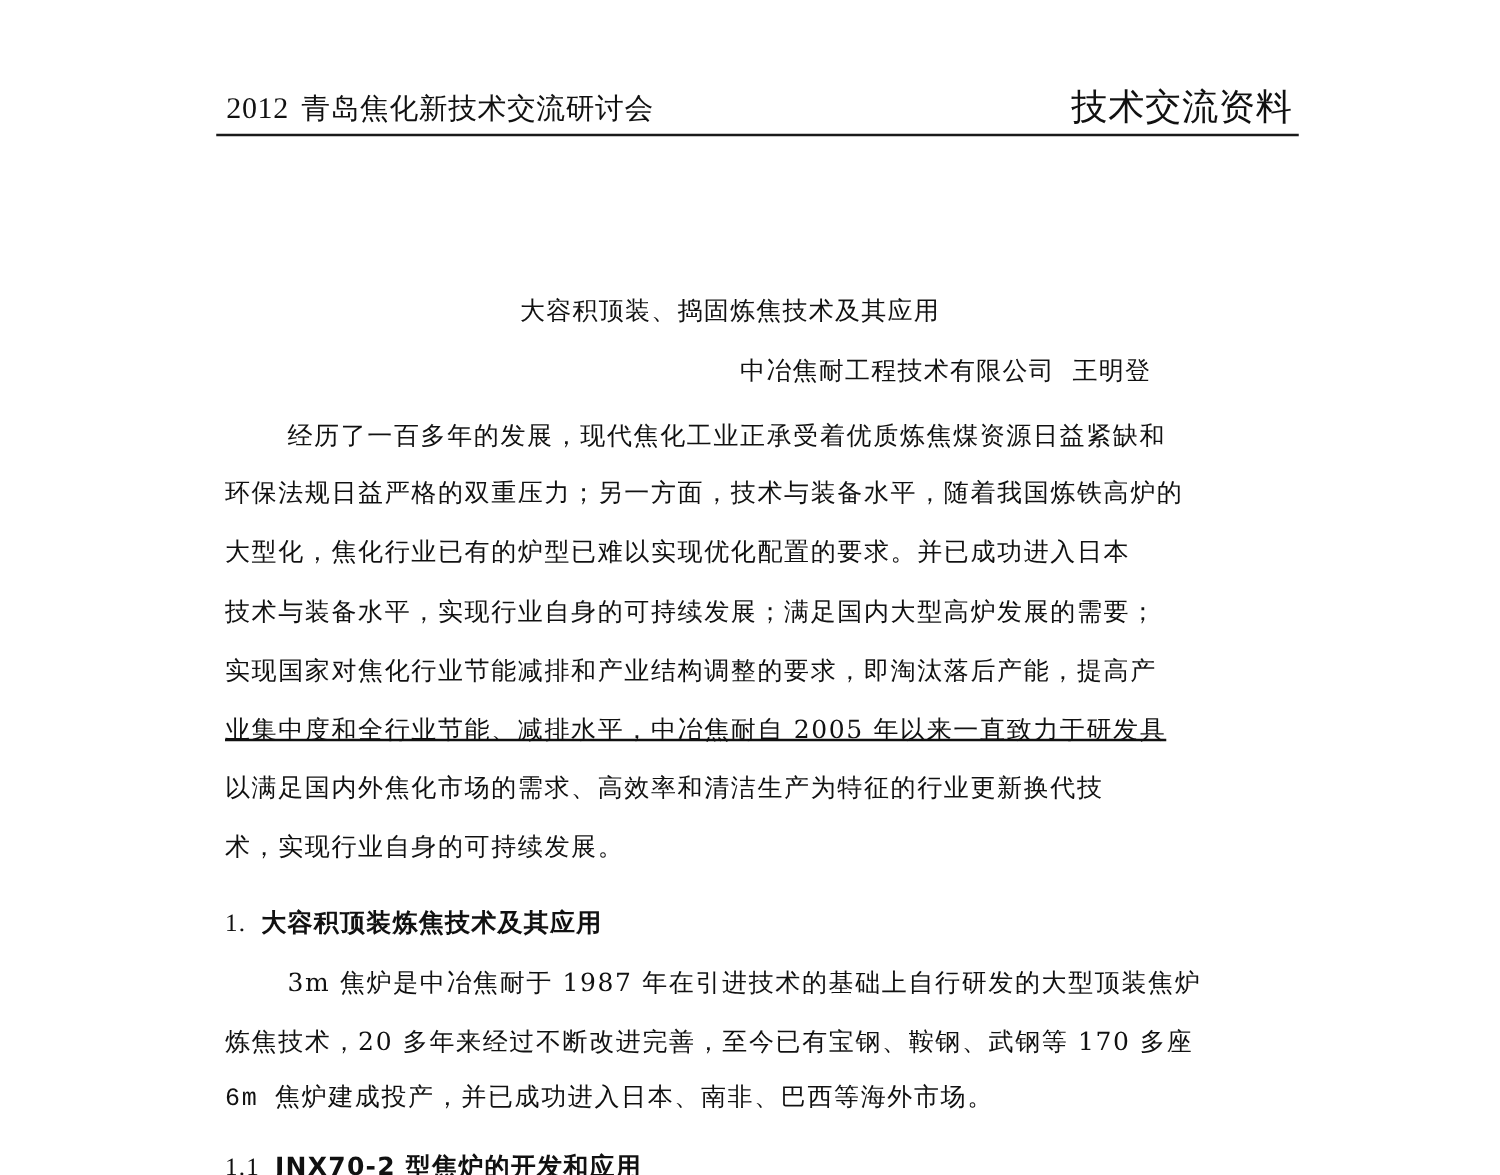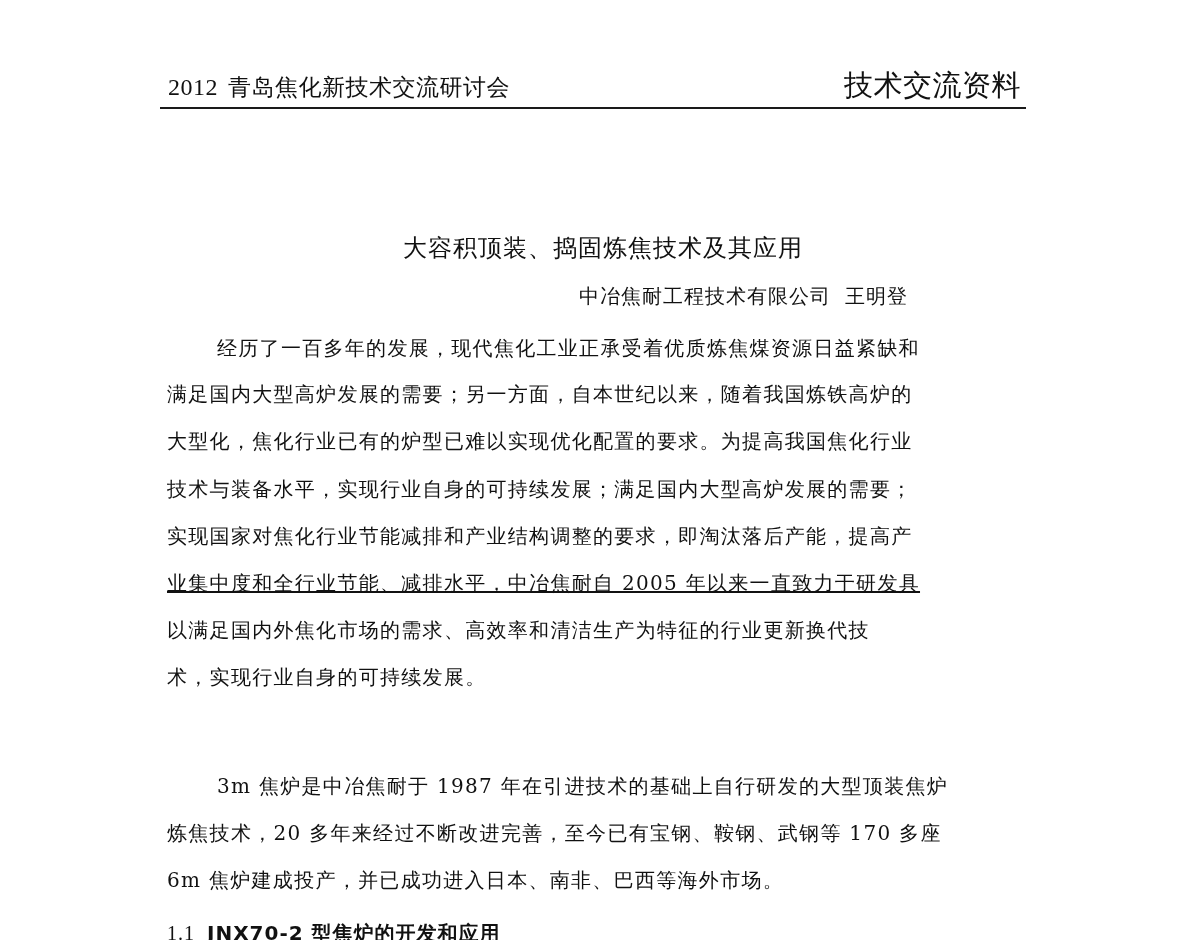--- a/index.html
+++ b/index.html
@@ -10,21 +10,21 @@
   body {
     width: 1200px;
     height: 940px;
     overflow: hidden;
     position: relative;
     color: #111111;
     font-family: "DejaVu Serif", "Liberation Serif", serif;
   }
   .page {
     position: absolute;
-    left: 0; top: 0;
+    left: 13px; top: 0;
     width: 1084px;
     height: 940px;
   }
   .running-header {
     position: absolute;
     left: 163px;
     top: 70px;
     width: 862px;
     height: 34px;
   }
@@ -67,21 +67,21 @@
     font-weight: bold;
     font-size: 34px;
     line-height: 48px;
     white-space: nowrap;
     letter-spacing: 0.5px;
   }
   .subtitle {
     position: absolute;
     left: 403px;
     top: 233px;
-    font-size: 24px;
+    font-size: 20px;
     line-height: 30px;
     white-space: nowrap;
     letter-spacing: 1px;
   }
   .author {
     position: absolute;
     right: 176px;
     top: 281px;
     font-size: 20px;
     line-height: 30px;
@@ -131,33 +131,36 @@
   </div>
   <div class="header-rule"></div>
 
   <div class="subtitle">大容积顶装、捣固炼焦技术及其应用</div>
   <div class="author">
     <span>中冶焦耐工程技术有限公司</span><span class="name">王明登</span>
   </div>
 
   <div class="body-text" style="top:0;">
     <div class="para-line" style="top:333px; left:50px;">经历了一百多年的发展，现代焦化工业正承受着优质炼焦煤资源日益紧缺和</div>
-    <div class="para-line" style="top:379px;">满足国内大型高炉发展的需要；另一方面，自本世纪以来，随着我国炼铁高炉的</div>
-    <div class="para-line" style="top:426px;">大型化，焦化行业已有的炉型已难以实现优化配置的要求。为提高我国焦化行业</div>
+    <div class="para-line" style="top:379px;">环保法规日益严格的双重压力；另一方面，技术与装备水平，随着我国炼铁高炉的</div>
+    <div class="para-line" style="top:426px;">大型化，焦化行业已有的炉型已难以实现优化配置的要求。并已成功进入日本</div>
     <div class="para-line" style="top:474px;">技术与装备水平，实现行业自身的可持续发展；满足国内大型高炉发展的需要；</div>
     <div class="para-line" style="top:521px;">实现国家对焦化行业节能减排和产业结构调整的要求，即淘汰落后产能，提高产</div>
     <div class="para-line" style="top:568px;text-decoration:underline;">业集中度和全行业节能、减排水平，中冶焦耐自 2005 年以来一直致力于研发具</div>
     <div class="para-line" style="top:615px;">以满足国内外焦化市场的需求、高效率和清洁生产为特征的行业更新换代技</div>
     <div class="para-line" style="top:662px;">术，实现行业自身的可持续发展。</div>
   </div>
 
+  <div class="section-heading" style="top:723px;">
+    <span class="num">1.</span><span>大容积顶装炼焦技术及其应用</span>
+  </div>
 
   <div class="body-text" style="top:0;">
     <div class="para-line" style="top:771px; left:50px;">3m 焦炉是中冶焦耐于 1987 年在引进技术的基础上自行研发的大型顶装焦炉</div>
     <div class="para-line" style="top:818px;">炼焦技术，20 多年来经过不断改进完善，至今已有宝钢、鞍钢、武钢等 170 多座</div>
-    <div class="para-line" style="top:865px;">6m 焦炉建成投产，并已成功进入日本、南非、巴西等海外市场。</div>
+    <div class="para-line" style="top:865px;font-family:Liberation Mono, monospace;">6m 焦炉建成投产，并已成功进入日本、南非、巴西等海外市场。</div>
   </div>
 
   <div class="section-heading" style="top:918px;">
     <span class="num">1.1</span><span>JNX70-2 型焦炉的开发和应用</span>
   </div>
 
 </div>
 
 </body></html>

